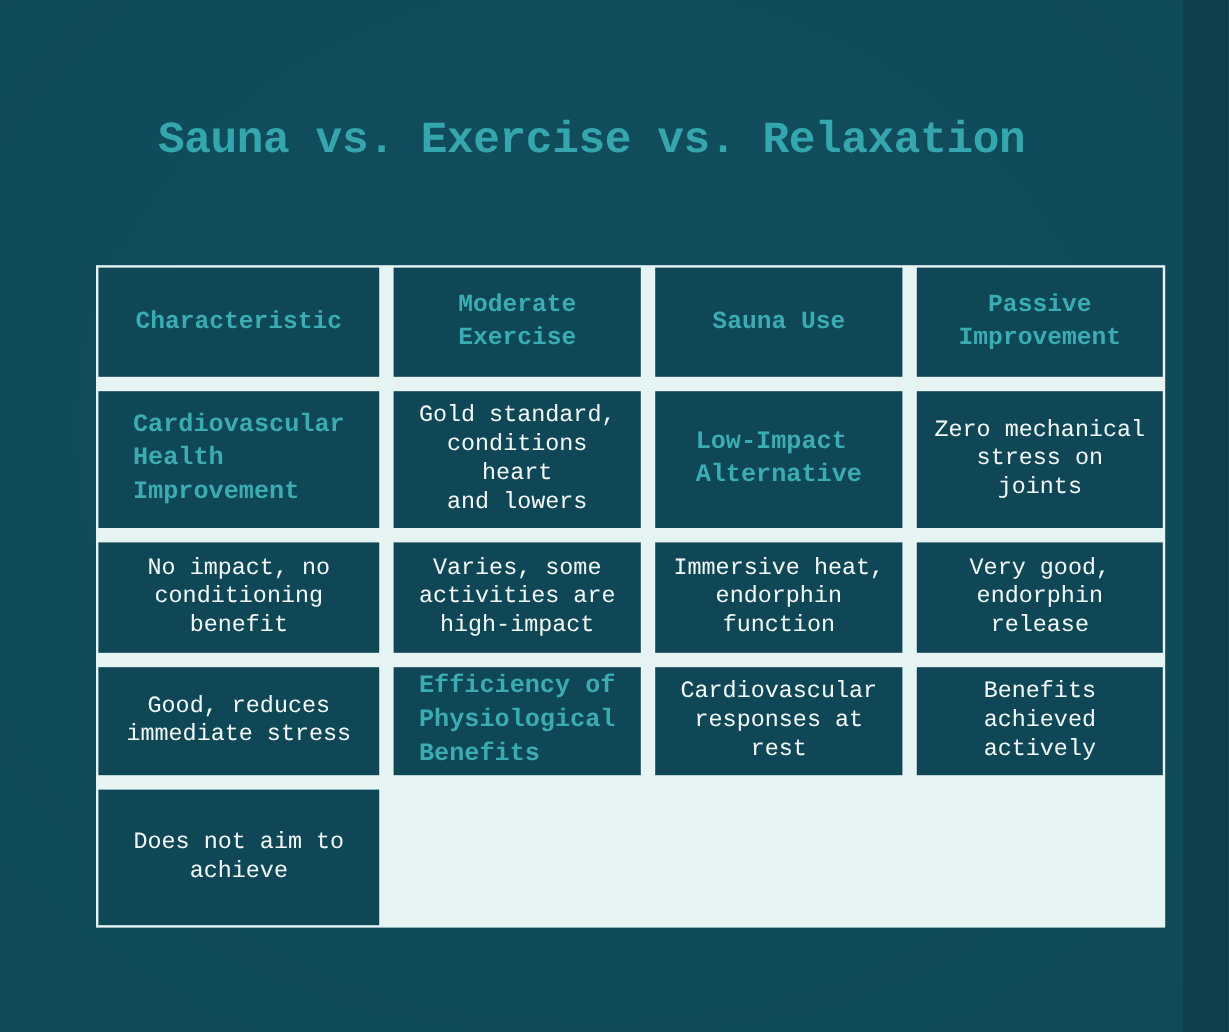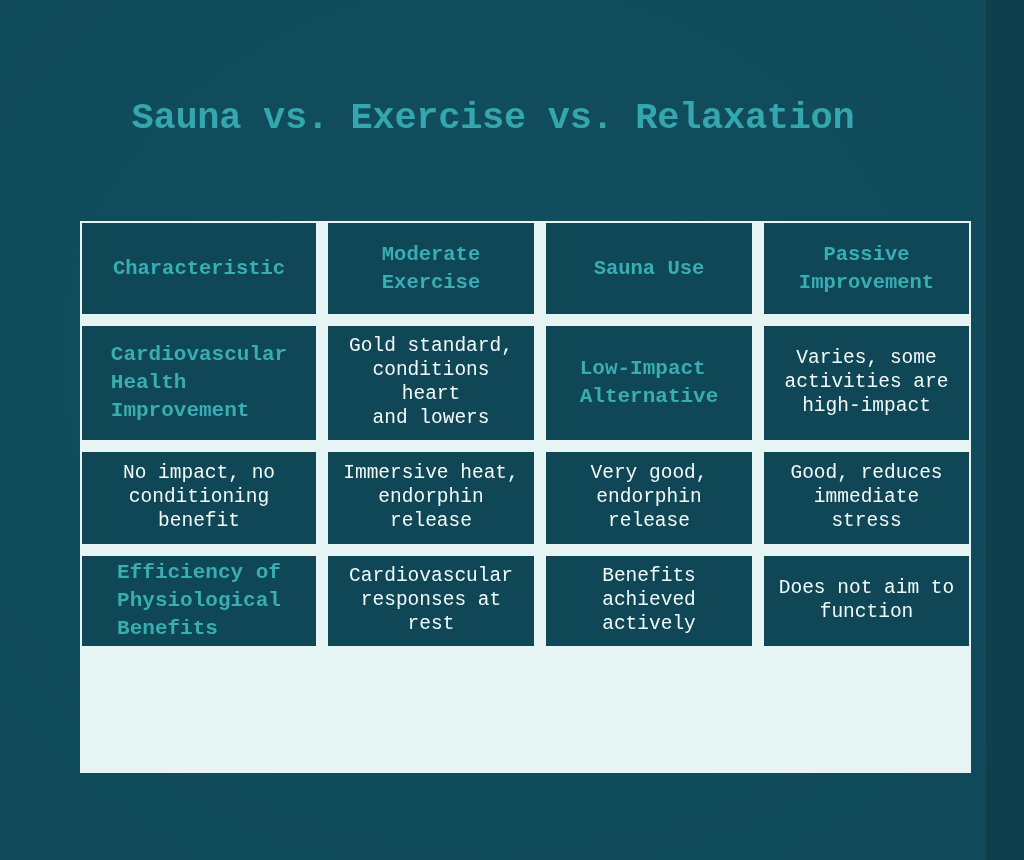--- a/index.html
+++ b/index.html
@@ -87,41 +87,43 @@
 
     <div class="cell rowhead"><span class="inner">Cardiovascular
 Health
 Improvement</span></div>
     <div class="cell body">Gold standard,
 conditions heart
 and lowers</div>
 
     <div class="cell rowhead"><span class="inner">Low-Impact
 Alternative</span></div>
+    <div class="cell body">Zero mechanical
+stress on joints</div>
+    <div class="cell body">No impact, no
+conditioning
+benefit</div>
     <div class="cell body">Varies, some
 activities are
 high-impact</div>
-    <div class="cell body">No impact, no
-conditioning
-benefit</div>
 
     <div class="cell body">Immersive heat,
 endorphin
-release</div>
+function</div>
     <div class="cell body">Very good,
 endorphin
 release</div>
     <div class="cell body">Good, reduces
 immediate stress</div>
 
     <div class="cell rowhead"><span class="inner">Efficiency of
 Physiological
 Benefits</span></div>
     <div class="cell body">Cardiovascular
 responses at rest</div>
     <div class="cell body">Benefits
 achieved
 actively</div>
     <div class="cell body">Does not aim to
-function</div>
+achieve</div>
 
   </div>
 </div>
 
 </body></html>

